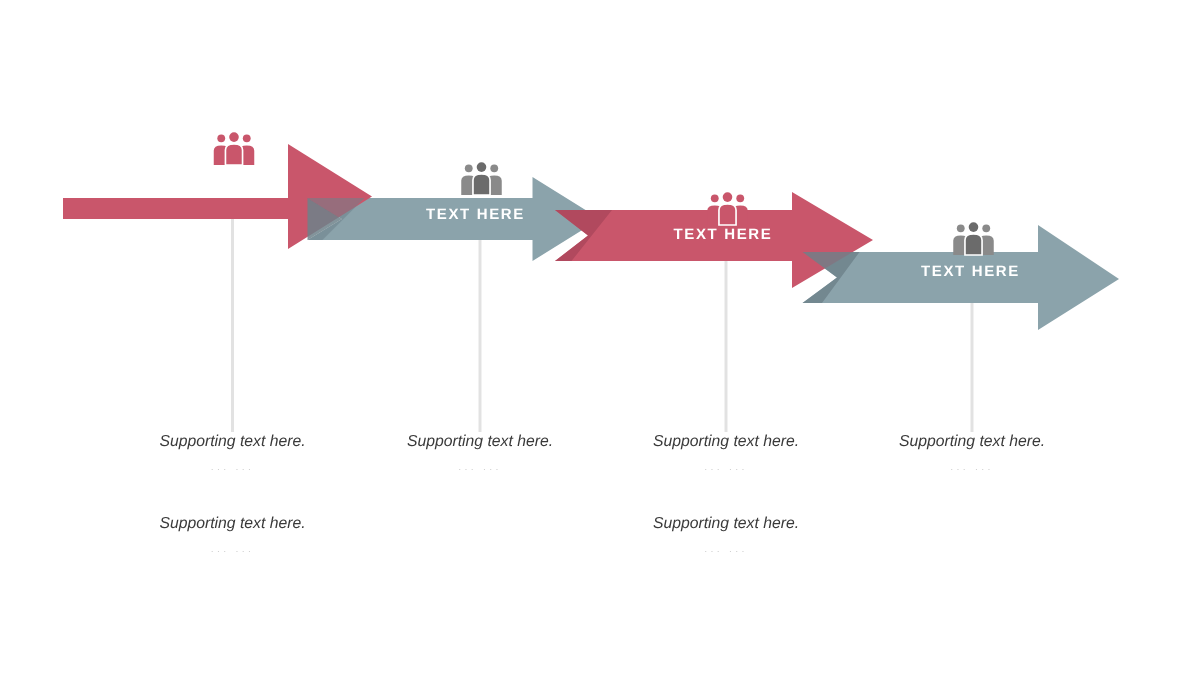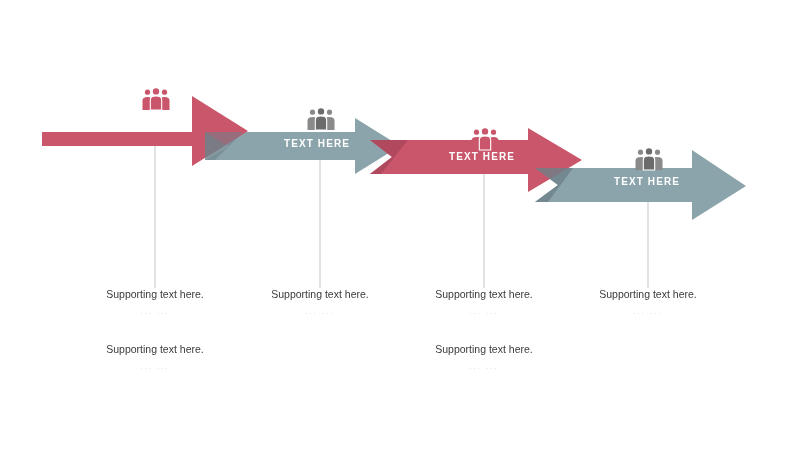--- a/index.html
+++ b/index.html
@@ -19,21 +19,21 @@
     letter-spacing:1.1px;
     white-space:nowrap;
     text-align:center;
     pointer-events:none;
   }
 
   .icon-wrap{position:absolute;width:30px;height:24px;}
 
   .support-block{position:absolute;width:170px;text-align:center;}
   .support-title{
-    font-size:10.5px;color:#3a3a3a;white-space:nowrap;line-height:13px;
+    font-size:10.5px;color:#3a3a3a;white-space:nowrap;line-height:13px;font-style:italic;
   }
   .support-sub{
     font-size:7px;color:#cfcfcf;letter-spacing:2.2px;line-height:12px;
     margin-top:5px;white-space:nowrap;
   }
 </style>
 </head>
 <body>
 
 <div id="stage">

